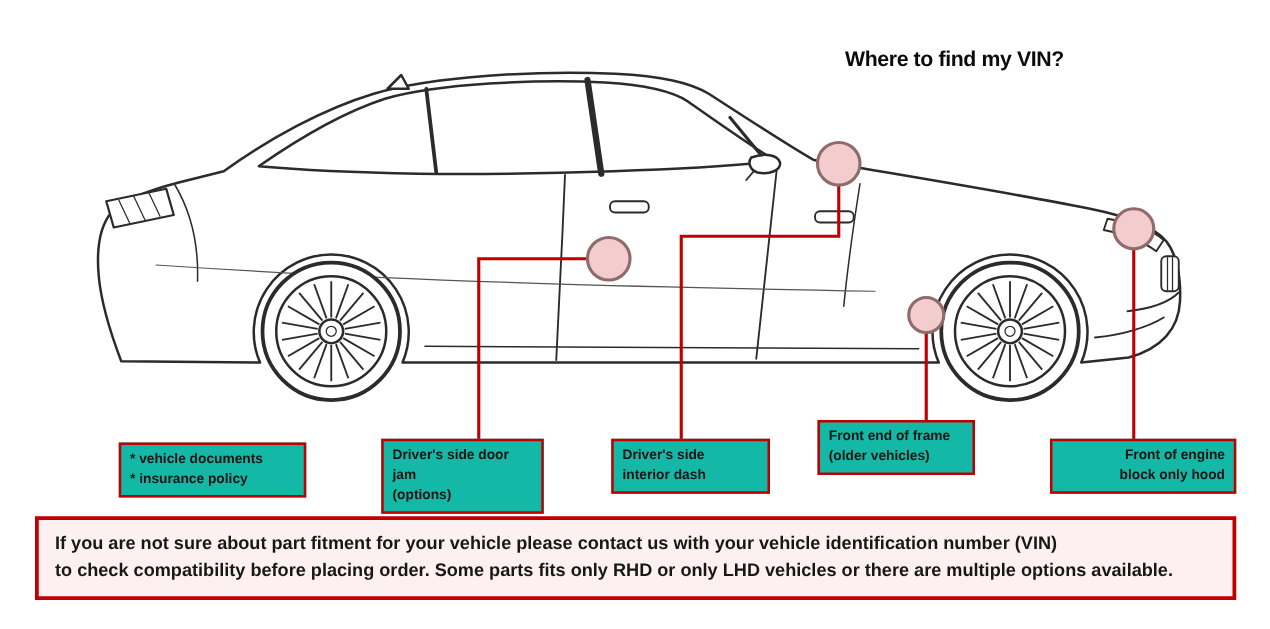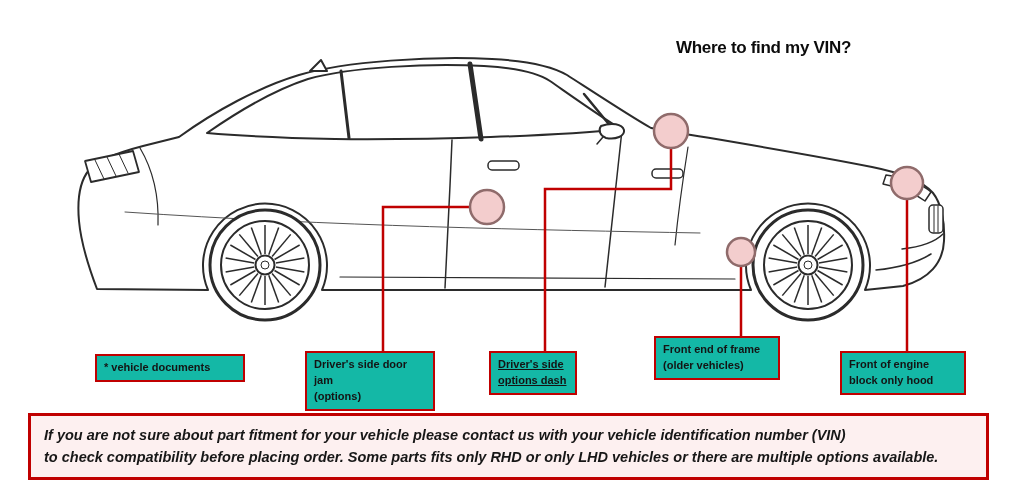--- a/index.html
+++ b/index.html
@@ -7,26 +7,26 @@
        font-family:"Liberation Sans", sans-serif;}
   .stage{position:absolute;left:0;top:0;width:1016px;height:503px;}
   svg{position:absolute;left:0;top:0;}
   .page-title{position:absolute;left:676px;top:38px;width:320px;
        font-size:17px;font-weight:bold;color:#0b0b0b;letter-spacing:-0.3px;}
   .callout{position:absolute;box-sizing:border-box;
        border:2px solid #c00000;background:#14b8a6;color:#141414;
        padding:4px 7px;font-size:11px;font-weight:bold;line-height:1.45;}
   .callout-documents{left:95px;top:354px;width:150px;}
   .callout-door-jam{left:305px;top:351px;width:130px;}
-  .callout-interior-dash{left:489px;top:351px;width:88px;text-decoration:underline;}
+  .callout-interior-dash{left:489px;top:351px;width:127px;}
   .callout-frame-front{left:654px;top:336px;width:126px;}
-  .callout-engine-block{left:840px;top:351px;width:126px;}
+  .callout-engine-block{left:840px;top:351px;width:149px;text-align:right;}
   .footer-notice{position:absolute;left:28px;top:413px;width:961px;box-sizing:border-box;
        border:3px solid #c00000;background:#fdf0f0;color:#171717;
-       padding:8px 13px;font-size:14.5px;font-weight:bold;line-height:1.55;font-style:italic;}
+       padding:8px 13px;font-size:14.5px;font-weight:bold;line-height:1.55;}
 </style>
 </head>
 <body>
 
 <div class="stage">
 
   <svg width="1016" height="503" viewBox="0 0 1016 503">
     <defs>
       <g id="wheel">
         <circle r="55" fill="#ffffff" stroke="#2b2b2b" stroke-width="3"></circle>
@@ -133,28 +133,29 @@
       <circle cx="671" cy="131" r="17"></circle>
       <circle cx="741" cy="252" r="14"></circle>
       <circle cx="907" cy="183" r="16"></circle>
     </g>
   </svg>
 
   <div class="page-title">Where to find my VIN?</div>
 
   <div class="callout callout-documents">
     <div>* vehicle documents</div>
+    <div>* insurance policy</div>
   </div>
   <div class="callout callout-door-jam">
     <div>Driver's side door jam</div>
     <div>(options)</div>
   </div>
   <div class="callout callout-interior-dash">
     <div>Driver's side</div>
-    <div>options dash</div>
+    <div>interior dash</div>
   </div>
   <div class="callout callout-frame-front">
     <div>Front end of frame</div>
     <div>(older vehicles)</div>
   </div>
   <div class="callout callout-engine-block">
     <div>Front of engine</div>
     <div>block only hood</div>
   </div>
 

